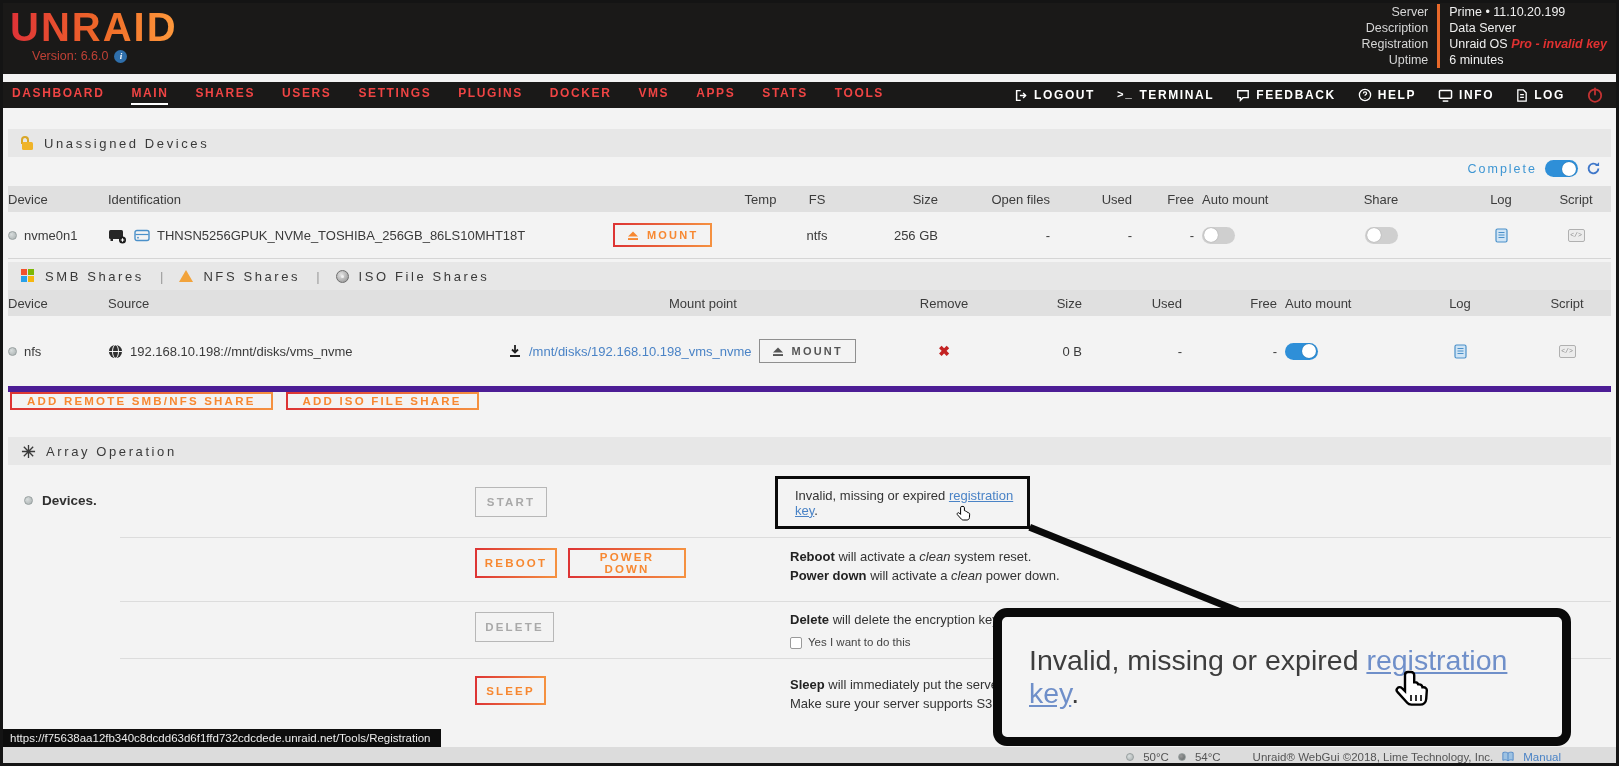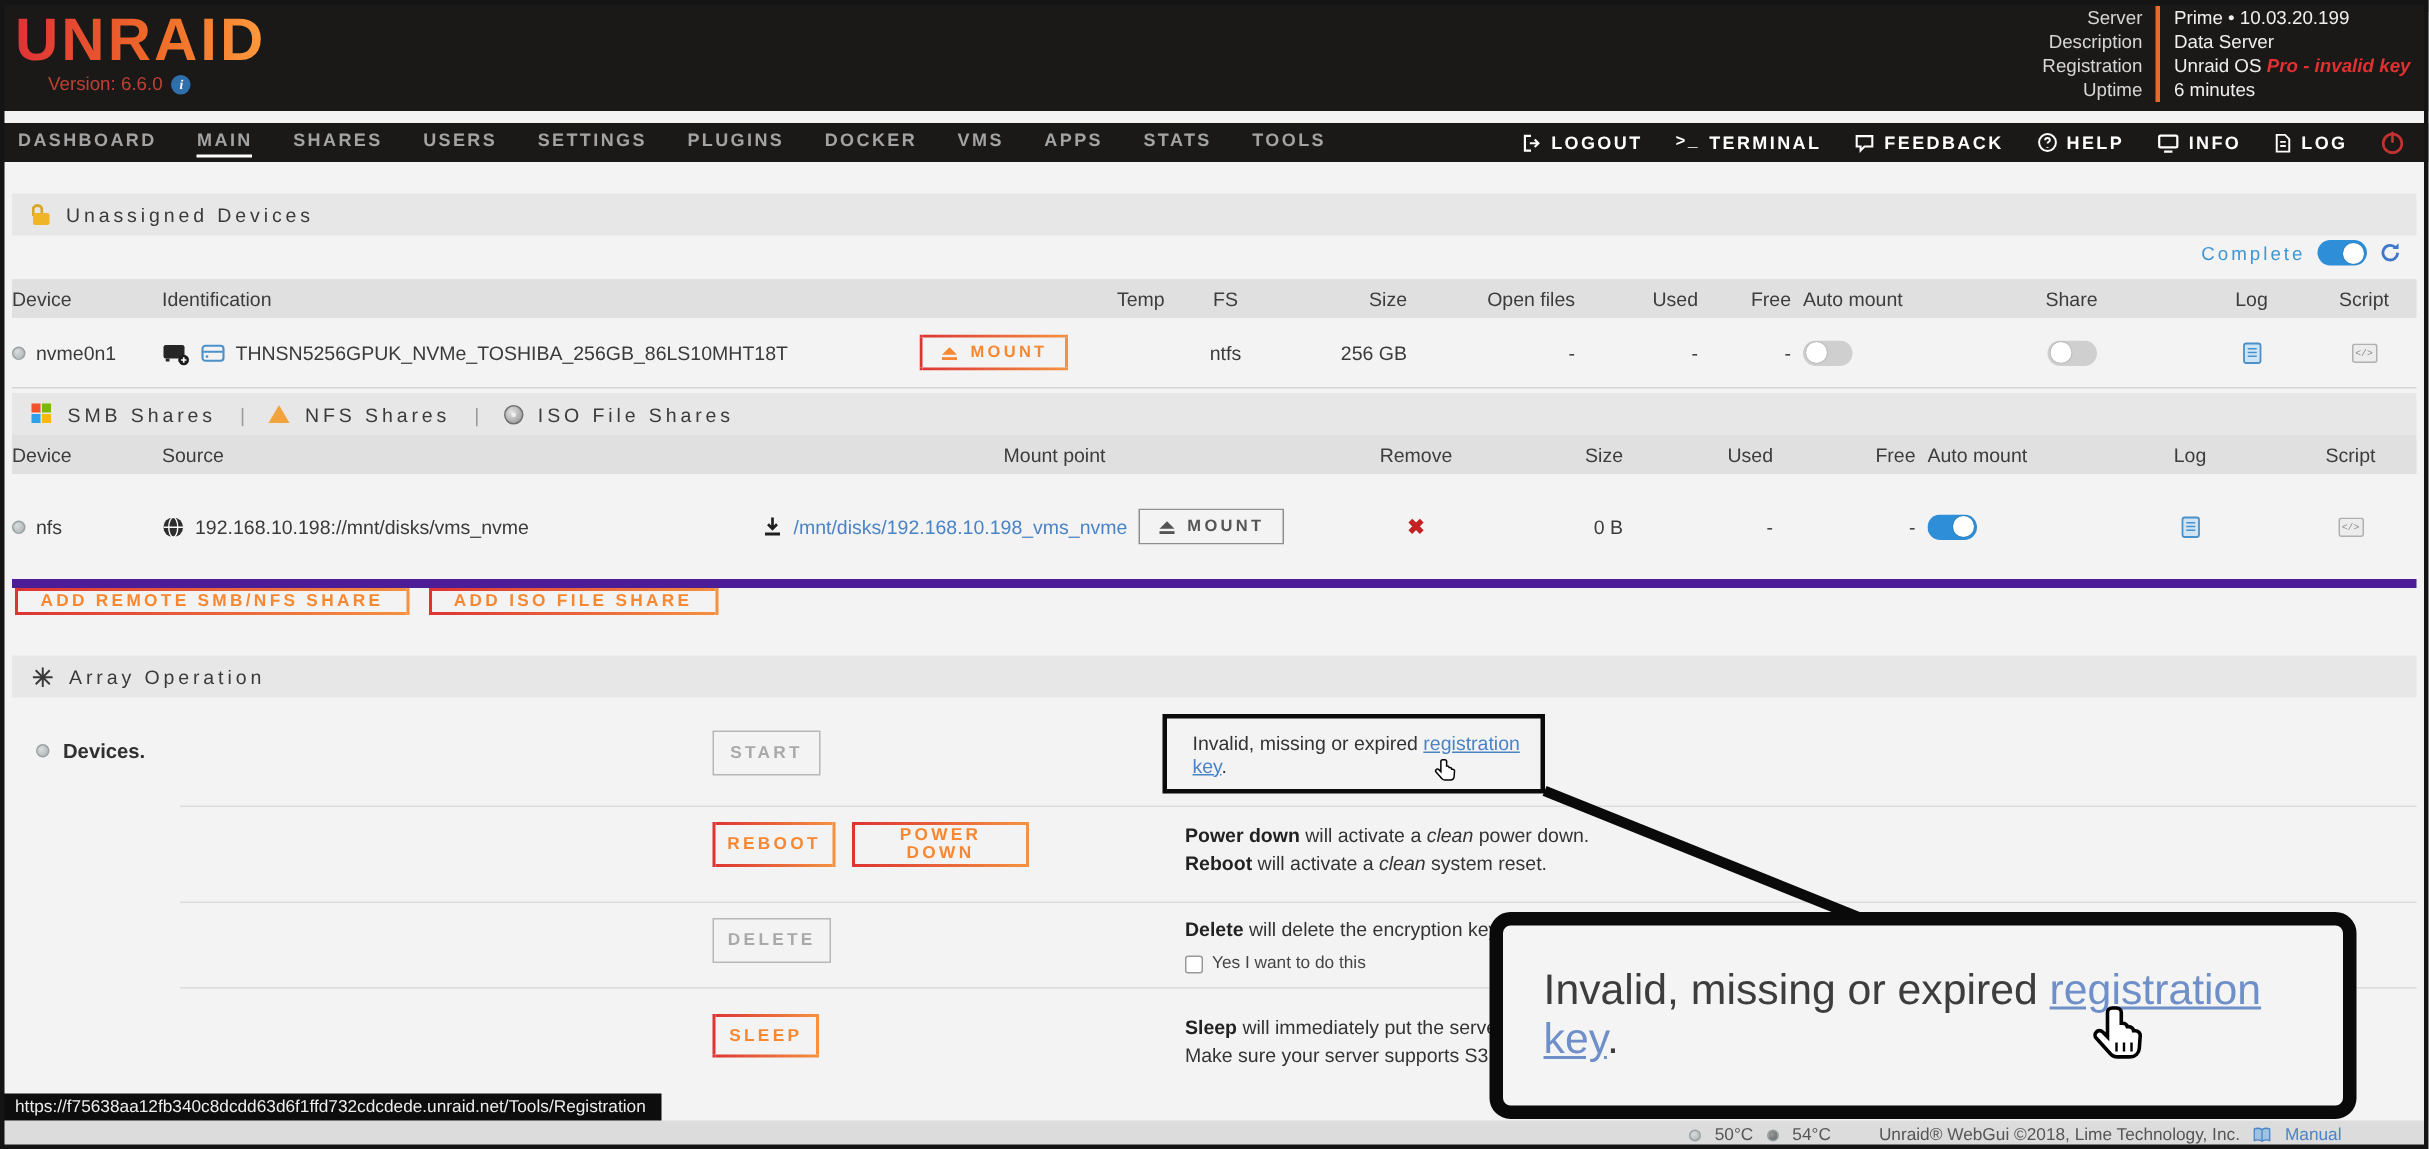--- a/index.html
+++ b/index.html
@@ -18,21 +18,21 @@
   .version-text { color:#bf4136; font-size:12.5px; }
   .i-badge { width:13px; height:13px; border-radius:50%; background:#2f6fab; color:#fff; font-size:9px; font-style:italic; font-weight:700; display:inline-flex; align-items:center; justify-content:center; font-family:"Liberation Serif",serif; }
   .server-info { position:absolute; right:12px; top:4px; display:grid; grid-template-columns:auto auto; }
   .si-label { color:#d6d6d6; font-size:12.5px; line-height:16px; text-align:right; padding-right:9px; }
   .si-value { color:#efefef; font-size:12.5px; line-height:16px; border-left:3px solid #e8692a; padding-left:9px; }
   .reg-bad { color:#e03131; font-style:italic; font-weight:700; }
 
   
   .navbar { position:absolute; top:82px; left:0; right:0; height:26px; background:#1a1918; display:flex; justify-content:space-between; align-items:center; }
   .nav-left { display:flex; gap:27px; margin-left:12px; }
-  .nav-tab { color:#a3a3a3; font-size:12px; font-weight:700; letter-spacing:1.6px; cursor:pointer; padding-bottom:3px; }
+  .nav-tab { color:#ef4444; font-size:12px; font-weight:700; letter-spacing:1.6px; cursor:pointer; padding-bottom:3px; }
   .nav-tab.active { border-bottom:2px solid #fff; }
   .nav-right { display:flex; gap:22px; margin-right:16px; align-items:center; }
   .nav-action { color:#fff; font-size:12px; font-weight:700; letter-spacing:1.6px; cursor:pointer; display:flex; align-items:center; gap:6px; }
   .nav-action svg { display:block; }
   .term-glyph { font-family:"Liberation Mono",monospace; font-size:11px; font-weight:700; }
 
   
   .secbar { position:absolute; left:8px; right:8px; height:28px; background:#e7e7e7; display:flex; align-items:center; padding-left:13px; gap:10px; }
   .sec-title { color:#3a3a3a; font-size:13px; letter-spacing:2.6px; }
   .sec-sep { color:#9a9a9a; font-size:13px; margin:0 6px; }
@@ -126,21 +126,21 @@
   <div class="header">
     <div class="brand">
       <div class="logo">UNRAID</div>
       <div class="version-row">
         <span class="version-text">Version: 6.6.0</span>
         <span class="i-badge">i</span>
       </div>
     </div>
     <div class="server-info">
       <div class="si-label">Server</div>
-      <div class="si-value">Prime • 10.03.20.199</div>
+      <div class="si-value">Prime • 11.10.20.199</div>
       <div class="si-label">Description</div>
       <div class="si-value">Data Server</div>
       <div class="si-label">Registration</div>
       <div class="si-value"><span>Unraid OS </span><span class="reg-bad">Pro - invalid key</span></div>
       <div class="si-label">Uptime</div>
       <div class="si-value">6 minutes</div>
     </div>
   </div>
 
   <div class="navbar">
@@ -401,22 +401,22 @@
     <svg class="cursor-sm" width="15" height="17" viewBox="0 0 18 20">
         <path d="M7 1.5c-.9 0-1.5.7-1.5 1.5v8.1L3.9 9.5c-.6-.6-1.6-.6-2.1 0-.6.6-.6 1.5 0 2.1l4.8 5.3c.5.6 1.3.9 2.1.9h4.4c1.6 0 2.9-1.2 3-2.8l.3-4.2c.1-.9-.7-1.7-1.6-1.7h-.6c-.1-.8-.8-1.4-1.6-1.4h-.5c-.2-.6-.8-1.1-1.5-1.1h-.5V3c0-.8-.7-1.5-1.6-1.5z" fill="#fff" stroke="#000" stroke-width="1.2"></path>
       </svg>
   </div>
 
   <div class="divider" style="top:537px"></div>
 
   <button class="btn btn-orange" style="position:absolute; left:475px; top:548px; width:82px">REBOOT</button>
   <button class="btn btn-orange" style="position:absolute; left:568px; top:548px; width:118px">POWER DOWN</button>
   <div class="note" style="position:absolute; left:790px; top:547px">
+    <div><b>Reboot</b><span> will activate a </span><i>clean</i><span> system reset.</span></div>
     <div><b>Power down</b><span> will activate a </span><i>clean</i><span> power down.</span></div>
-    <div><b>Reboot</b><span> will activate a </span><i>clean</i><span> system reset.</span></div>
   </div>
 
   <div class="divider" style="top:601px"></div>
 
   <button class="btn btn-disabled" style="position:absolute; left:475px; top:612px; width:79px">DELETE</button>
   <div class="note" style="position:absolute; left:790px; top:610px">
     <div><b>Delete</b><span> will delete the encryption keyfile.</span></div>
     <div class="checkline">
         <span class="checkbox"></span>
         <span>Yes I want to do this</span>

